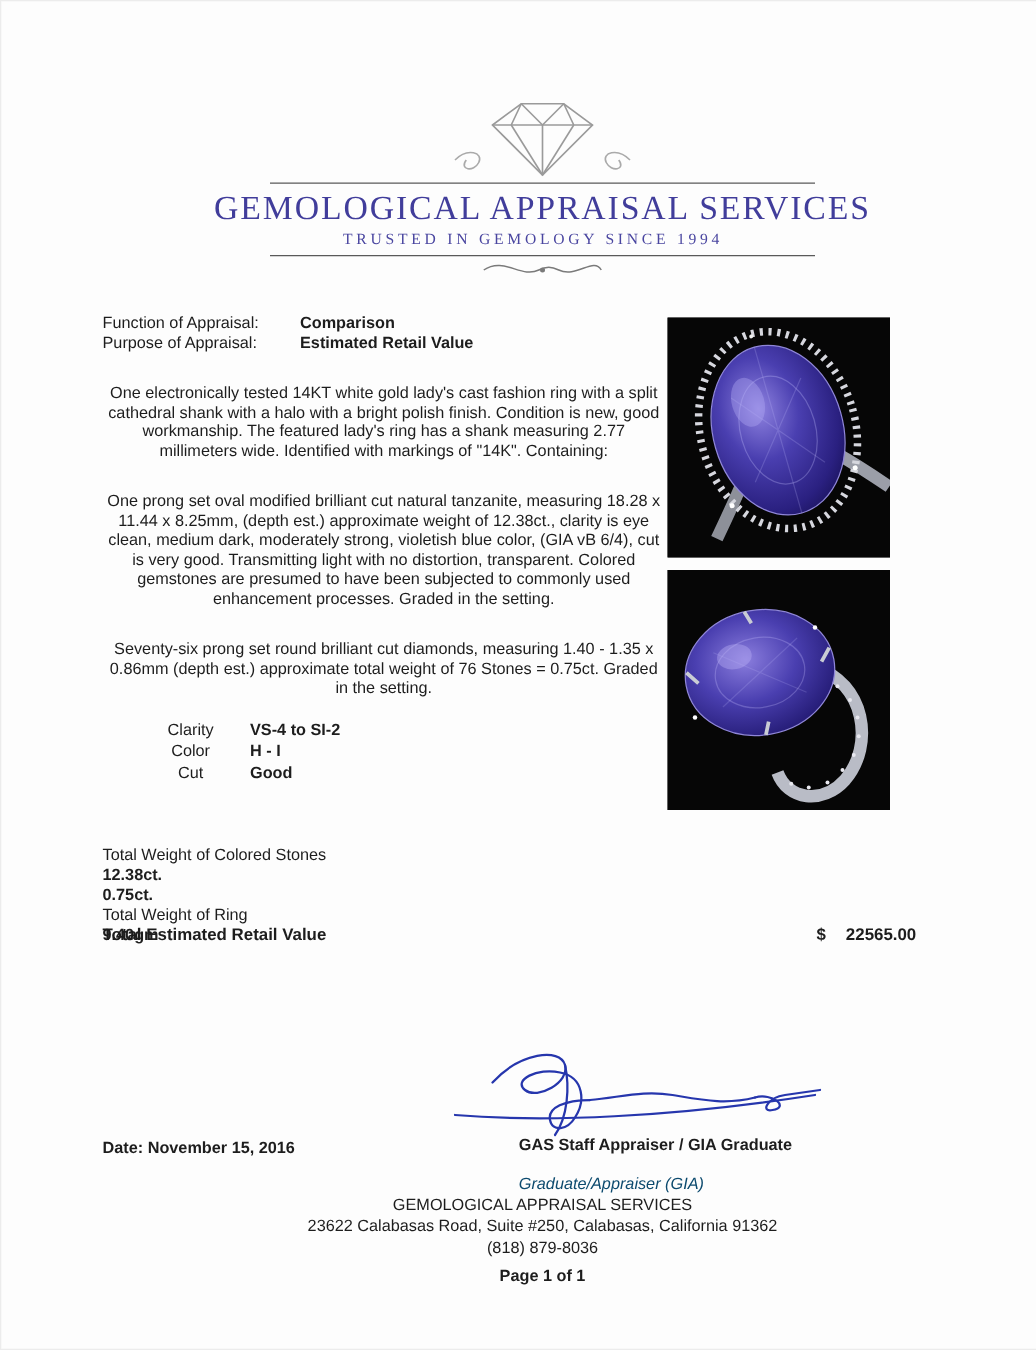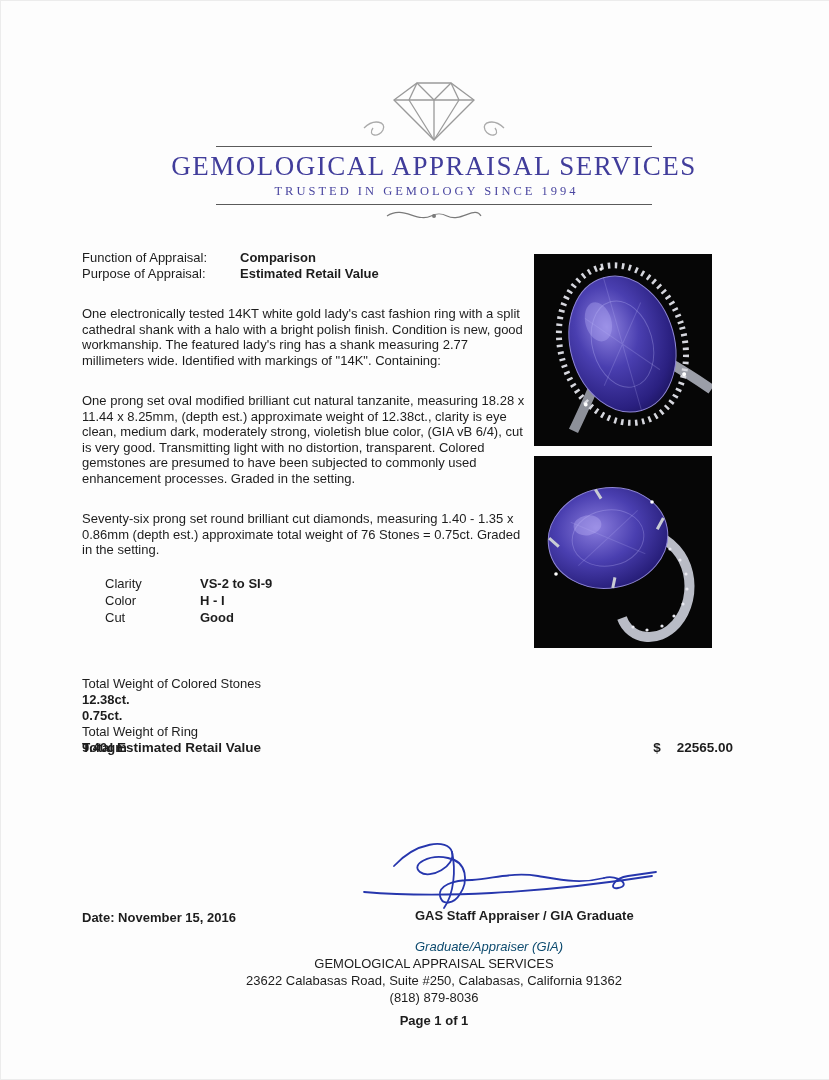--- a/index.html
+++ b/index.html
@@ -26,23 +26,23 @@
     font-family:"Liberation Serif",serif;
     font-size:12.5px;letter-spacing:3px;
     color:#4a46a0;margin:2px 15px 5px 0;
   }
   .flourish-wrap{margin-top:2px;}
   
   .content{position:absolute;left:82px;top:250px;width:450px;font-size:13px;line-height:15.5px;}
   .kv-row{display:flex;}
   .kv-label{width:158px;flex:none;}
   .kv-value{font-weight:bold;}
-  .para{margin-top:25px;}
+  .para{margin-top:25px;text-align:center;}
   .grading{margin-top:17px;padding-left:23px;}
-  .grading-row{display:flex;line-height:17px;}
+  .grading-row{display:flex;line-height:17px;text-align:center;}
   .grading-label{width:95px;flex:none;}
   .grading-value{font-weight:bold;}
   
   .totals{position:absolute;left:82px;top:676px;width:560px;font-size:13px;line-height:16px;}
   .totals-row{display:flex;flex-direction:column;}
   .totals-label{width:398px;flex:none;}
   .totals-value{font-weight:bold;}
   .retail-row{
     position:absolute;left:82px;top:740px;width:651px;
     display:flex;font-size:13.5px;font-weight:bold;
@@ -108,21 +108,21 @@
       <span class="kv-value">Estimated Retail Value</span>
     </div>
 
     <div class="para">One electronically tested 14KT white gold lady's cast fashion ring with a split cathedral shank with a halo with a bright polish finish. Condition is new, good workmanship. The featured lady's ring has a shank measuring 2.77 millimeters wide. Identified with markings of "14K".  Containing:</div>
     <div class="para">One prong set oval modified brilliant cut natural tanzanite, measuring 18.28 x 11.44 x 8.25mm, (depth est.) approximate weight of 12.38ct., clarity is eye clean, medium dark, moderately strong, violetish blue color, (GIA vB 6/4), cut is very good. Transmitting light with no distortion, transparent. Colored gemstones are presumed to have been subjected to commonly used enhancement processes. Graded in the setting.</div>
     <div class="para">Seventy-six prong set round brilliant cut diamonds, measuring 1.40 - 1.35 x 0.86mm (depth est.) approximate total weight of 76 Stones = 0.75ct. Graded in the setting.</div>
 
     <div class="grading">
       <div class="grading-row">
         <span class="grading-label">Clarity</span>
-        <span class="grading-value">VS-2 to SI-9</span>
+        <span class="grading-value">VS-4 to SI-2</span>
       </div>
       <div class="grading-row">
         <span class="grading-label">Color</span>
         <span class="grading-value">H - I</span>
       </div>
       <div class="grading-row">
         <span class="grading-label">Cut</span>
         <span class="grading-value">Good</span>
       </div>
     </div>

